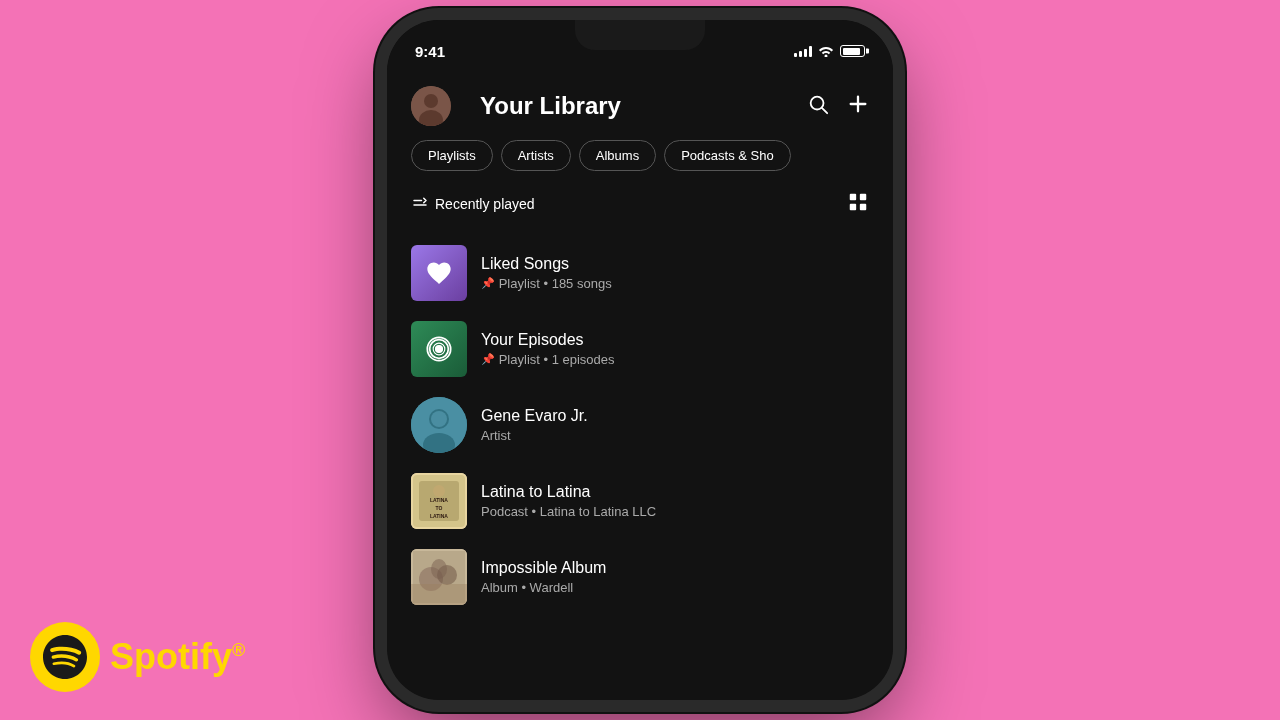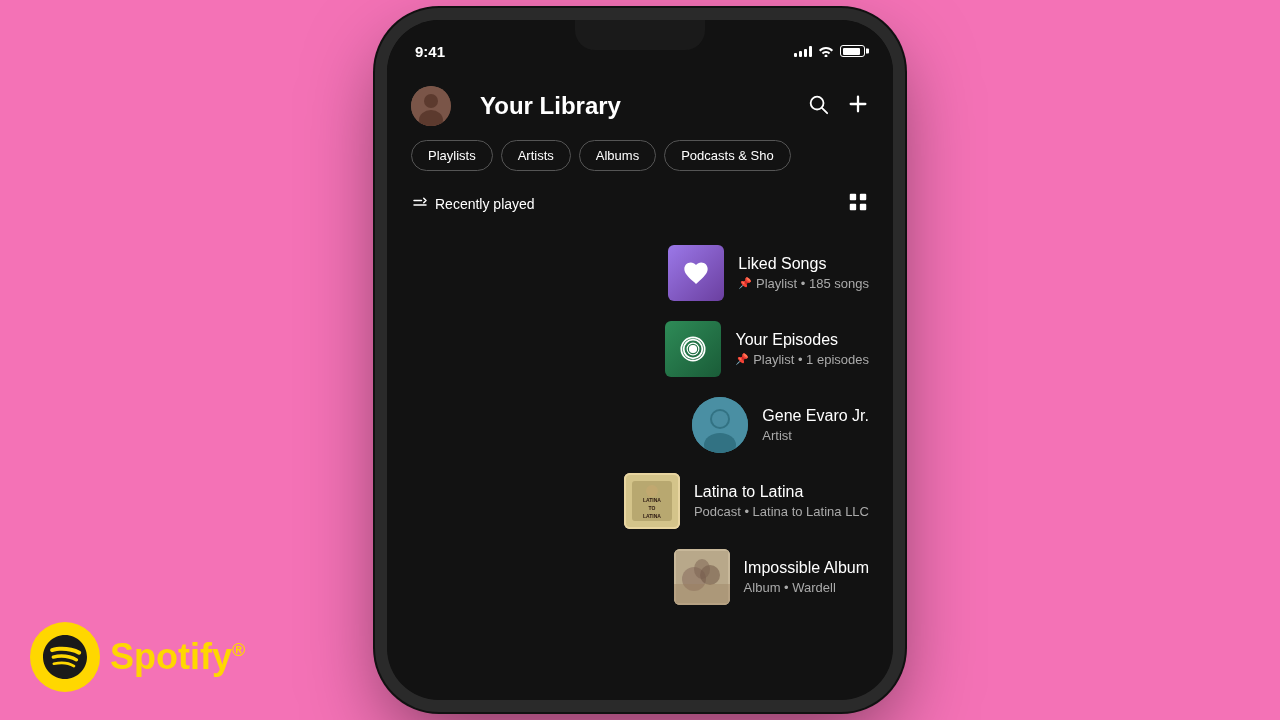--- a/index.html
+++ b/index.html
@@ -208,21 +208,20 @@
     .grid-icon {
       color: #fff;
       font-size: 22px;
     }
 
     
     .library-list {
       display: flex;
       flex-direction: column;
       gap: 0;
-      align-items: flex-end;
     }
 
     .library-item {
       display: flex;
       align-items: center;
       gap: 14px;
       padding: 10px 0;
       cursor: pointer;
     }
 

